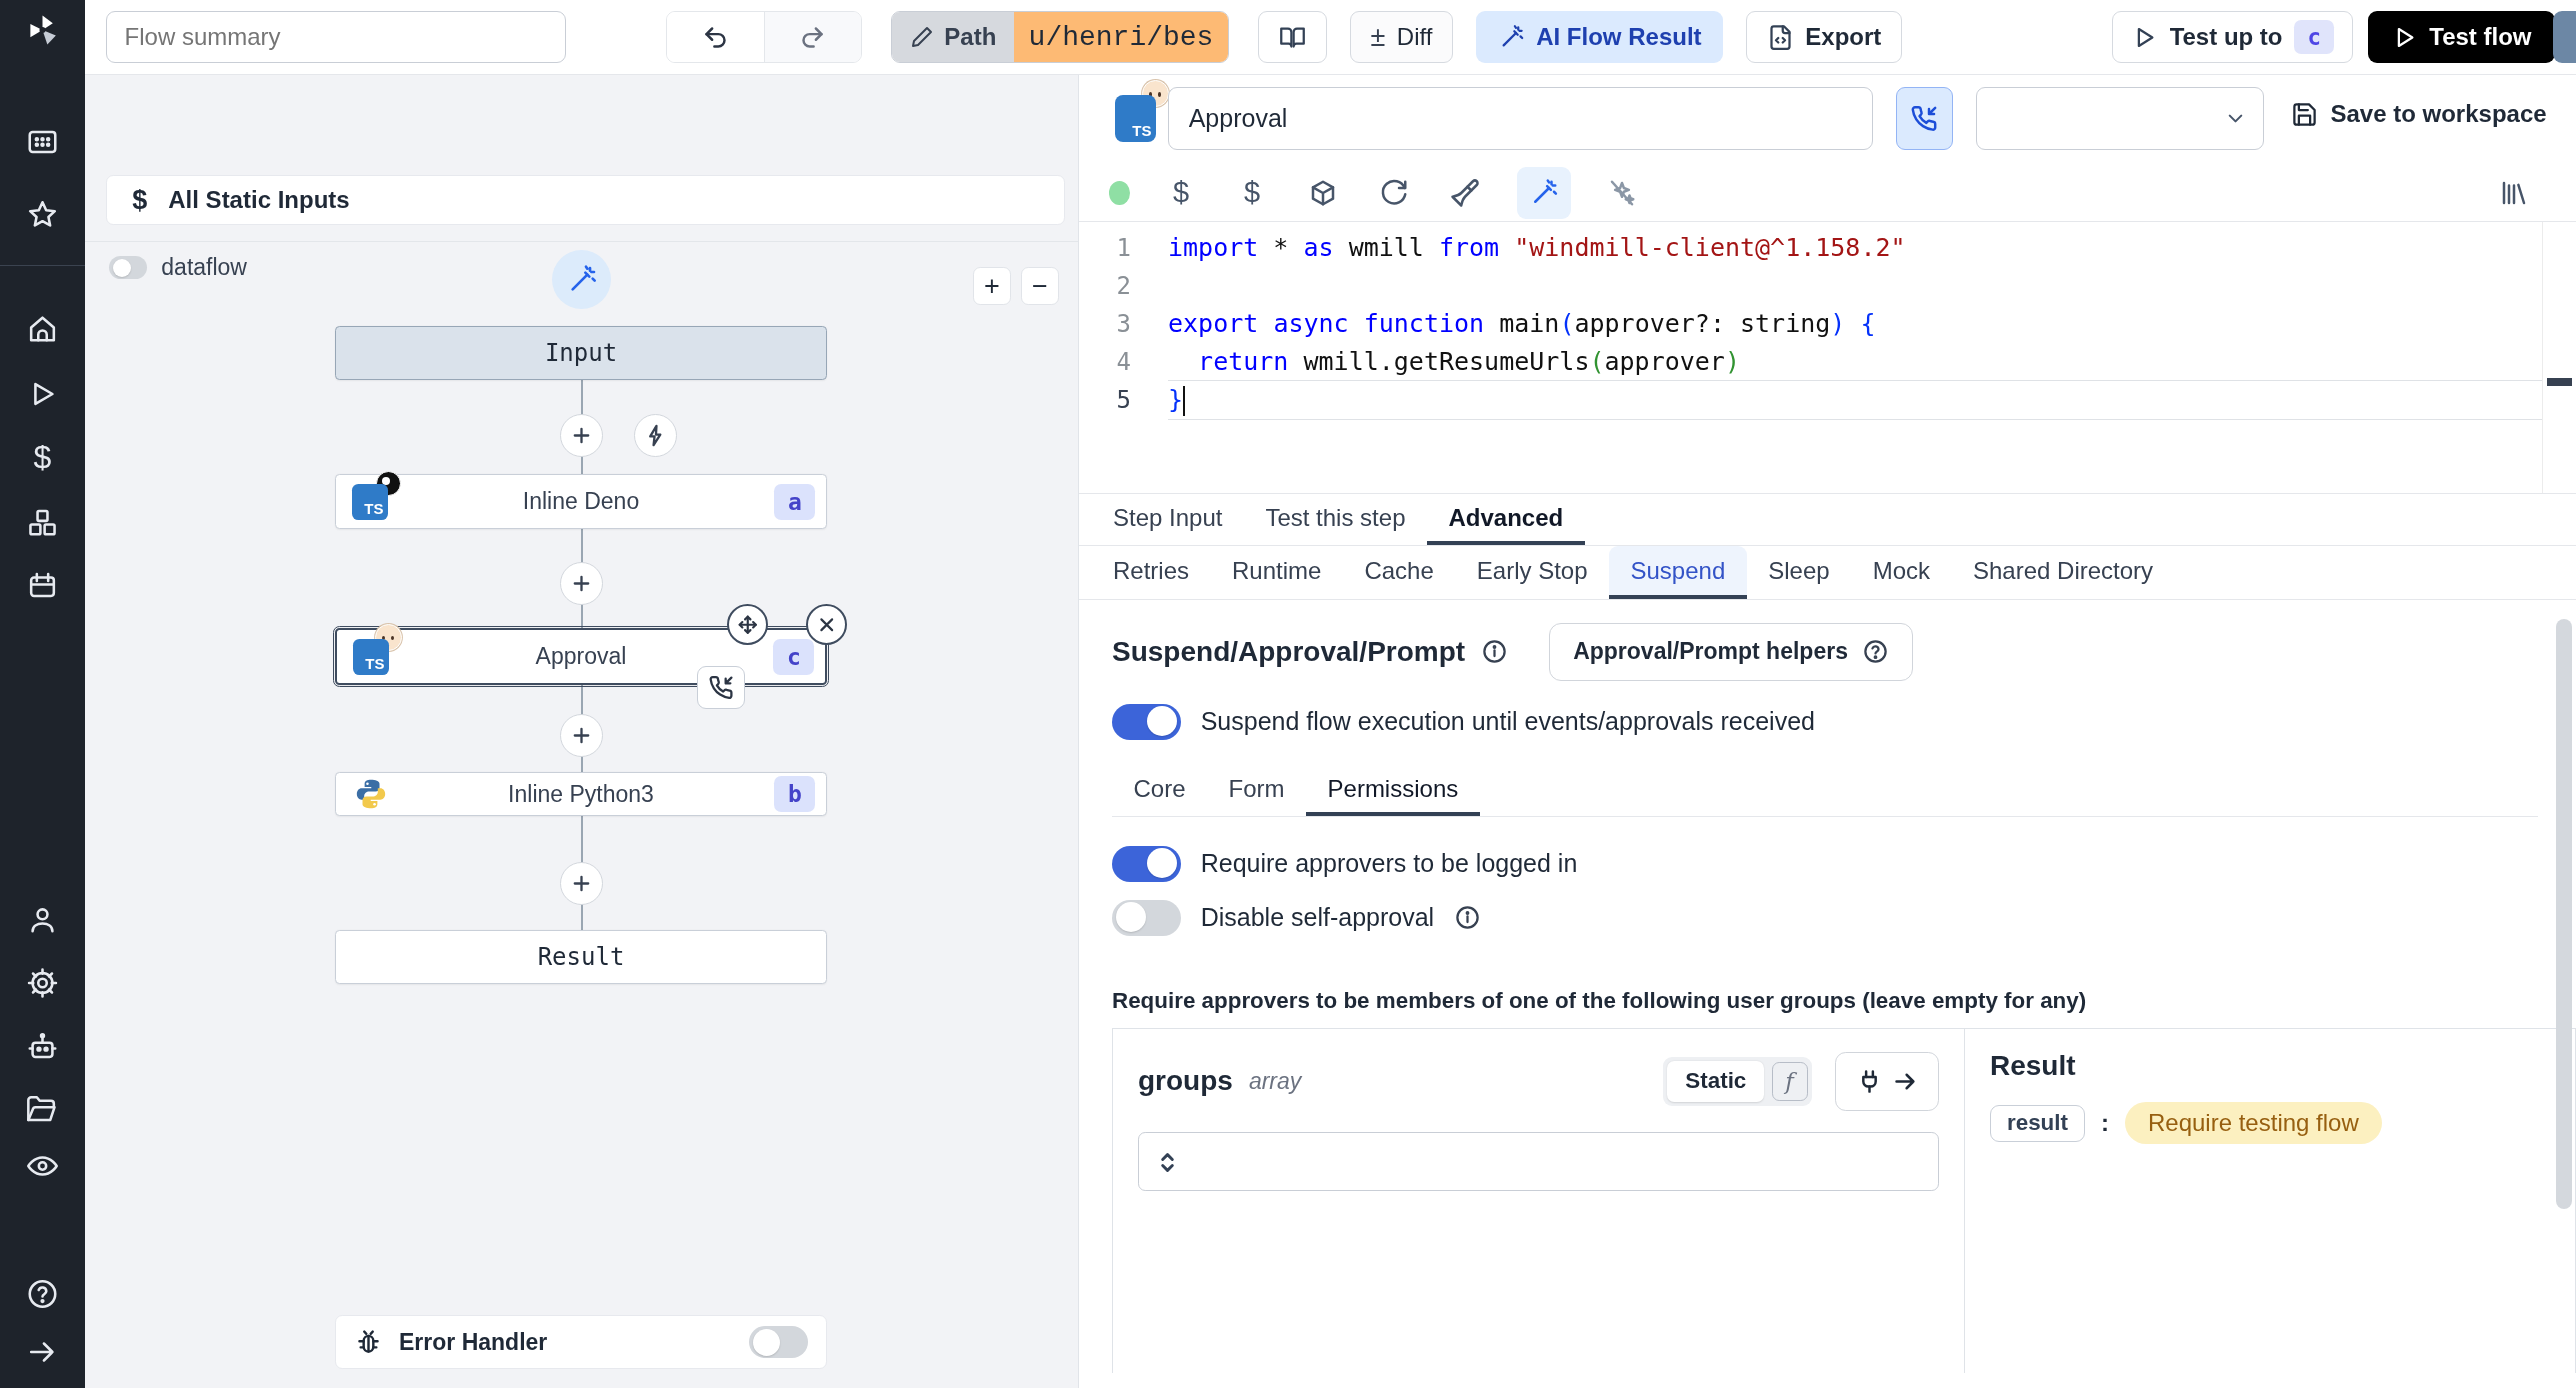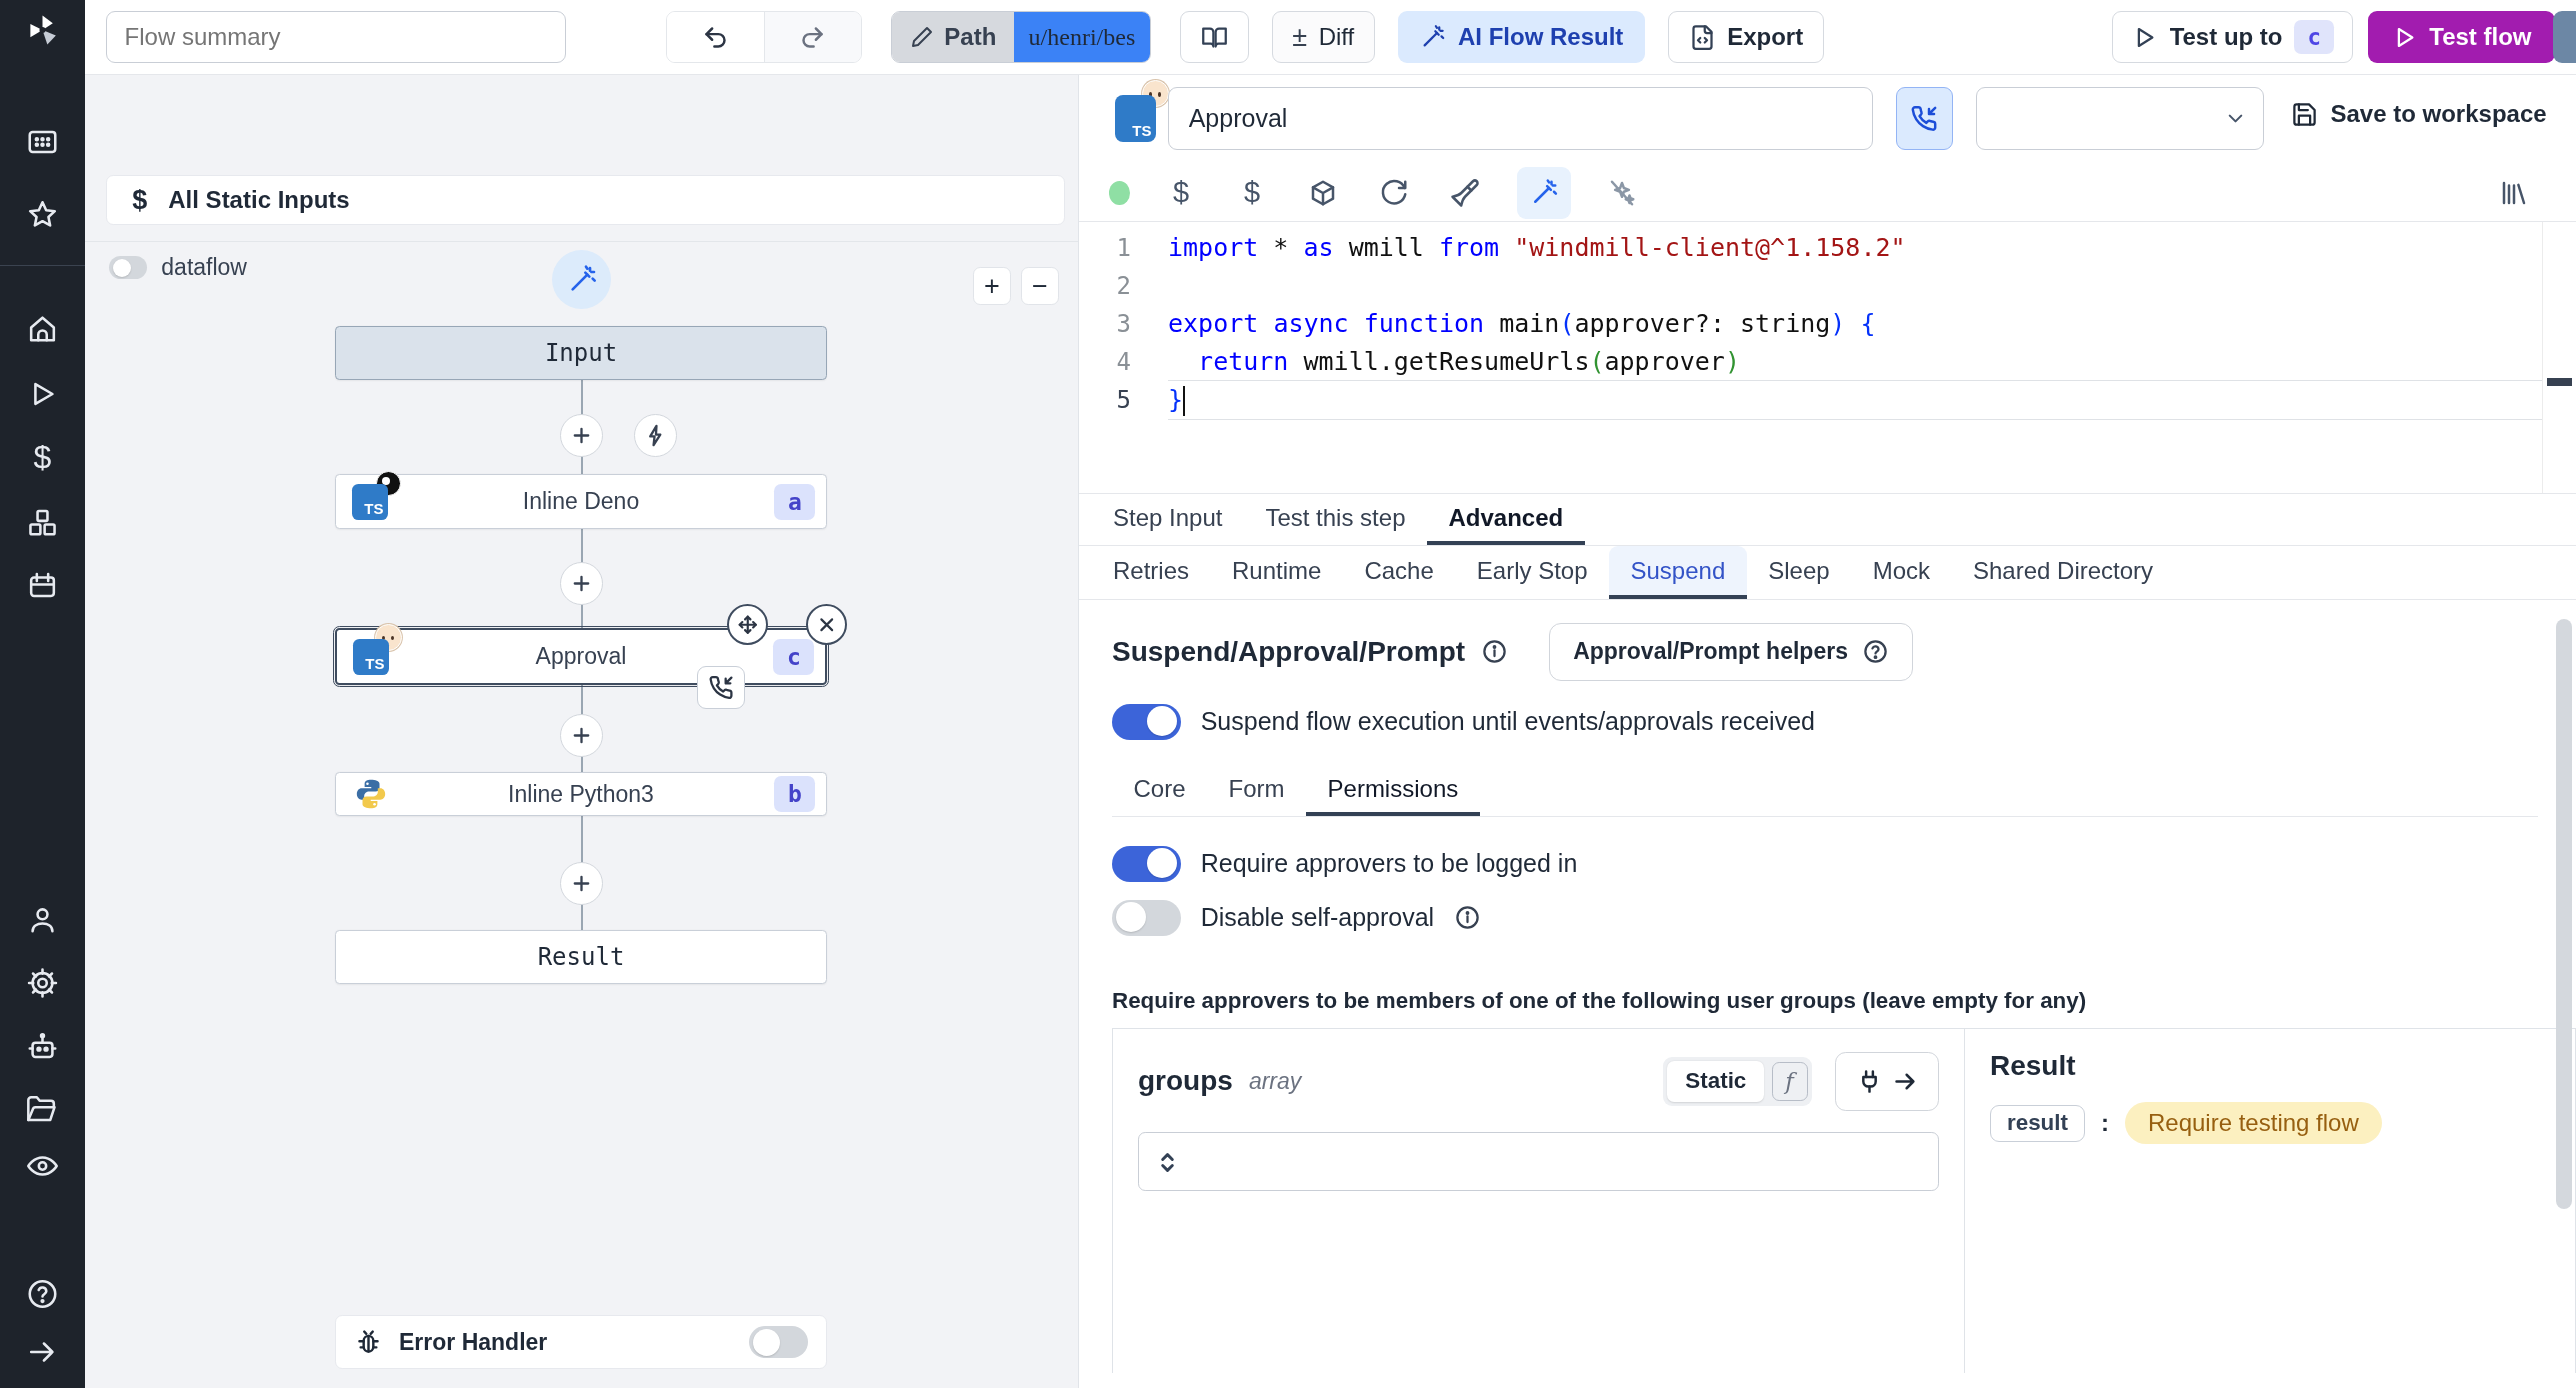--- a/index.html
+++ b/index.html
@@ -21,31 +21,31 @@
   .summary-input { width:460px; height:52px; border:0.9px solid #c9ced6; border-radius:9px; padding:0 18px; font-size:24px; color:#475569; font-family:"Liberation Sans",sans-serif; outline:none; }
   .undo-redo { display:flex; margin-left:100px; border:0.9px solid #e4e7eb; border-radius:9px; overflow:hidden; height:52px; }
   .undo-redo .seg { width:97px; display:flex; align-items:center; justify-content:center; background:#fff; }
   .undo-redo .seg + .seg { border-left:0.9px solid #e4e7eb; background:#f8f9fb; }
   .undo-redo svg { width:27px; height:27px; fill:none; stroke-width:2.2; stroke-linecap:round; stroke-linejoin:round; }
   .undo-redo .seg:first-child svg { stroke:#2c3544; }
   .undo-redo .seg + .seg svg { stroke:#6b7280; }
   .path-group { display:flex; margin-left:29px; height:52px; border:0.9px solid #c9ced6; border-radius:9px; overflow:hidden; }
   .path-left { display:flex; align-items:center; gap:10.7px; background:#d6d9de; padding:0 18px; font-size:24px; font-weight:700; color:#374151; }
   .path-left svg { width:24px; height:24px; stroke:#374151; stroke-width:2; fill:none; stroke-linecap:round; stroke-linejoin:round; }
-  .path-right { display:flex; align-items:center; background:#3b82f6; padding:0 14.3px; font-family:Liberation Serif, serif; font-size:24px; color:#1f2937; }
+  .path-right { display:flex; align-items:center; background:#fdba74; padding:0 14.3px; font-family:Liberation Mono, monospace; font-size:28px; color:#1f2937; }
   .book-btn { width:69px; margin-left:29px; }
   .diff-btn { margin-left:23px; padding:0 19.7px; background:#fbfbfc; }
   .pm-glyph { font-size:27px; color:#374151; }
   .ai-btn { margin-left:23px; padding:0 21.5px; background:#dbeafe; border:none; color:#1e40af; font-weight:700; }
   .ai-btn svg { stroke:#1e40af; }
   .export-btn { margin-left:23px; padding:0 19.7px; font-weight:600; }
   .right-actions { margin-left:auto; display:flex; align-items:center; gap:14.3px; padding-right:21.5px; }
   .testup-btn { padding:0 18px; font-weight:600; }
   .mini-badge { background:#e0e4fb; color:#4f46e5; font-family:"DejaVu Sans Mono",monospace; font-weight:700; font-size:22.4px; padding:3.6px 13.4px; border-radius:7.2px; }
-  .testflow-btn { border:none; background:#a21caf; color:#fff; font-weight:700; padding:0 23px; }
+  .testflow-btn { border:none; background:#000000; color:#fff; font-weight:700; padding:0 23px; }
   .testflow-btn svg { stroke:#fff; }
   .savedraft-btn { border:none; background:#6c87a5; color:#fff; font-weight:700; padding:0 19.7px; }
   .savedraft-btn svg { stroke:#fff; }
   kbd { background:#e9ecef; color:#1f2937; font-family:"DejaVu Sans Mono",monospace; font-size:20.6px; padding:3.6px 10.7px; border-radius:6.3px; font-weight:400; }
   .edge-sliver { position:absolute; right:0; top:10.7px; width:23px; height:52px; background:#6c87a5; border-radius:9px 0 0 9px; }
 
   
   .flow-panel { position:absolute; left:85px; top:75px; width:994px; height:1313px; background:#f2f3f6; border-right:0.9px solid #e1e4e9; }
   .panel-card { position:absolute; left:20.6px; width:959px; height:50px; background:#fff; border:0.9px solid #e7e9ee; border-radius:7.2px; display:flex; align-items:center; gap:15px; padding:0 19.7px; font-size:24px; font-weight:700; color:#1f2937; }
   .panel-card svg { width:27px; height:27px; stroke:#1f2937; stroke-width:2; fill:none; stroke-linecap:round; stroke-linejoin:round; }

